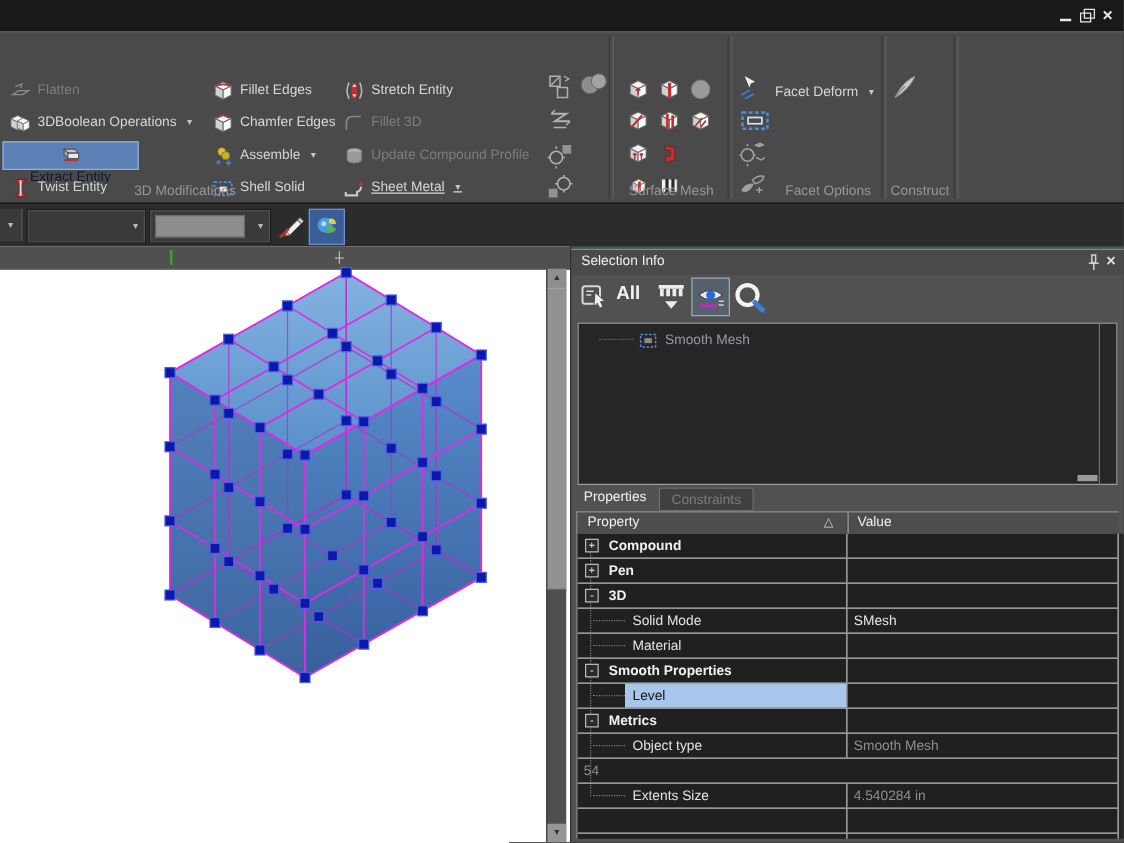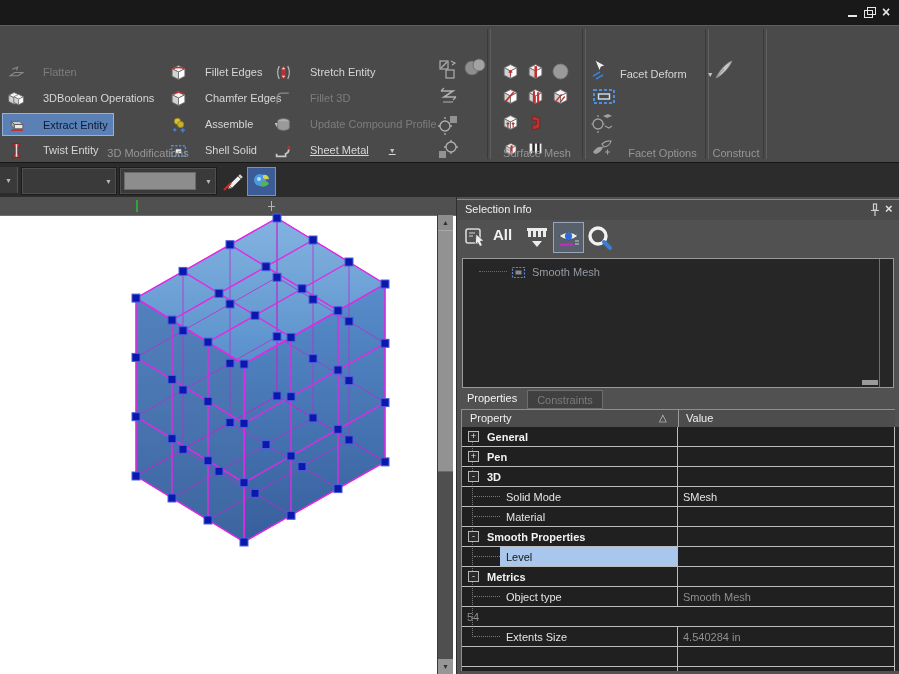--- a/index.html
+++ b/index.html
@@ -10,23 +10,23 @@
   
   .titlebar{left:0;top:0;width:899px;height:25px;background:#191919;}
   .win-min{left:848px;top:15px;width:9px;height:2px;background:#e8e8e8;cursor:pointer;}
   .win-restore{left:864px;top:7px;width:11px;height:10px;cursor:pointer;}
   .win-restore .r2{position:absolute;left:0;top:3px;width:7px;height:6px;border:1px solid #e8e8e8;background:#191919;}
   .win-restore .r1{position:absolute;left:3px;top:0;width:7px;height:6px;border:1px solid #e8e8e8;}
   .win-close{left:882px;top:3px;font-size:14px;font-weight:bold;color:#e8e8e8;cursor:pointer;line-height:18px;}
 
   
   .ribbon{left:0;top:25px;width:899px;height:137px;background:#4a4a4a;border-top:1px solid #5e5e5e;}
-  .ritem{position:absolute;height:22px;display:flex;align-items:center;gap:18px;white-space:nowrap;color:#d6d6d6;cursor:pointer;}
+  .ritem{position:absolute;height:22px;display:flex;align-items:center;gap:5px;white-space:nowrap;color:#d6d6d6;cursor:pointer;}
   .ritem.disabled{color:#7d7d7d;cursor:default;}
-  .ritem.selected{background:#5a80b6;border:1px solid #8fb3dd;color:#0e1a30;padding:0 5px;height:21px;}
+  .ritem.selected{background:#5a80b6;border:1px solid #8fb3dd;color:#0e1a30;padding:0 21px;height:21px;flex-direction:column;}
   .ritem .ico{width:17px;height:17px;flex:0 0 auto;}
   .dd{font-size:7px;color:#c4c4c4;margin-left:2px;}
   .rsep{top:3px;width:2px;height:130px;border-left:1px solid #3a3a3a;border-right:1px solid #5f5f5f;}
   .rgrouplabel{top:121px;transform:translateX(-50%);color:#969696;font-size:11px;white-space:nowrap;}
   .icobtn{position:absolute;cursor:pointer;}
 
   
   .combobar{left:0;top:162px;width:899px;height:35px;background:#2c2c2c;border-top:1px solid #161616;}
   .combostub{left:0;top:4px;width:17px;height:26px;background:#3a3a3a;border-right:1px solid #555;
              display:flex;align-items:center;justify-content:center;font-size:7px;color:#b8b8b8;cursor:pointer;}
@@ -564,21 +564,21 @@
       <span class="div"></span>
       <span class="c2">Value</span>
     </div>
 
     <div class="abs gridrows">
       <div class="guide"></div>
 
       <div class="grow">
         <div class="lcell">
             <span class="pm">+</span>
-            <span class="glabel">General</span>
+            <span class="glabel">Compound</span>
           </div>
         <div class="vcell">
             <span></span>
           </div>
       </div>
       <div class="grow">
         <div class="lcell">
             <span class="pm">+</span>
             <span class="glabel">Pen</span>
           </div>

